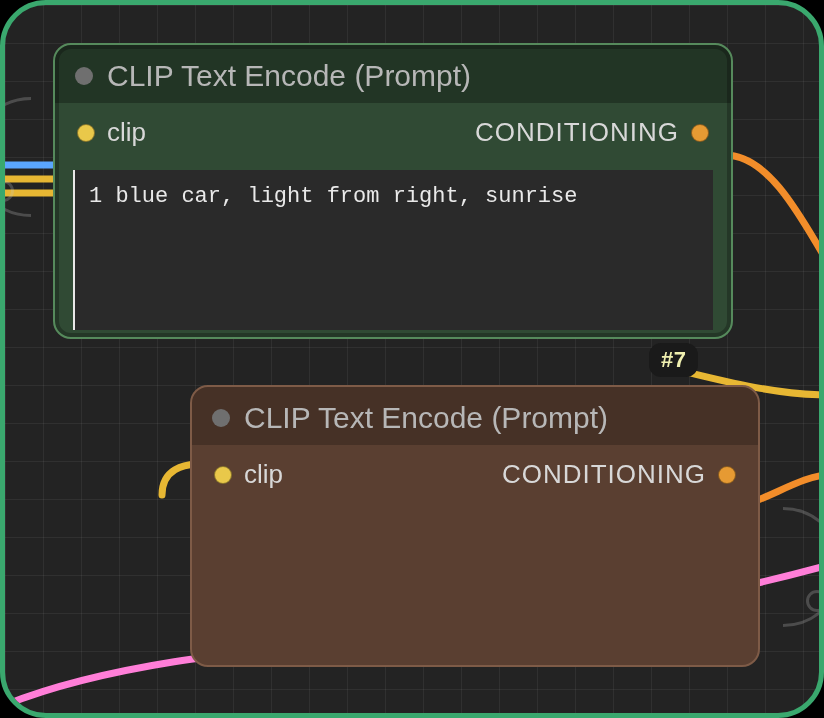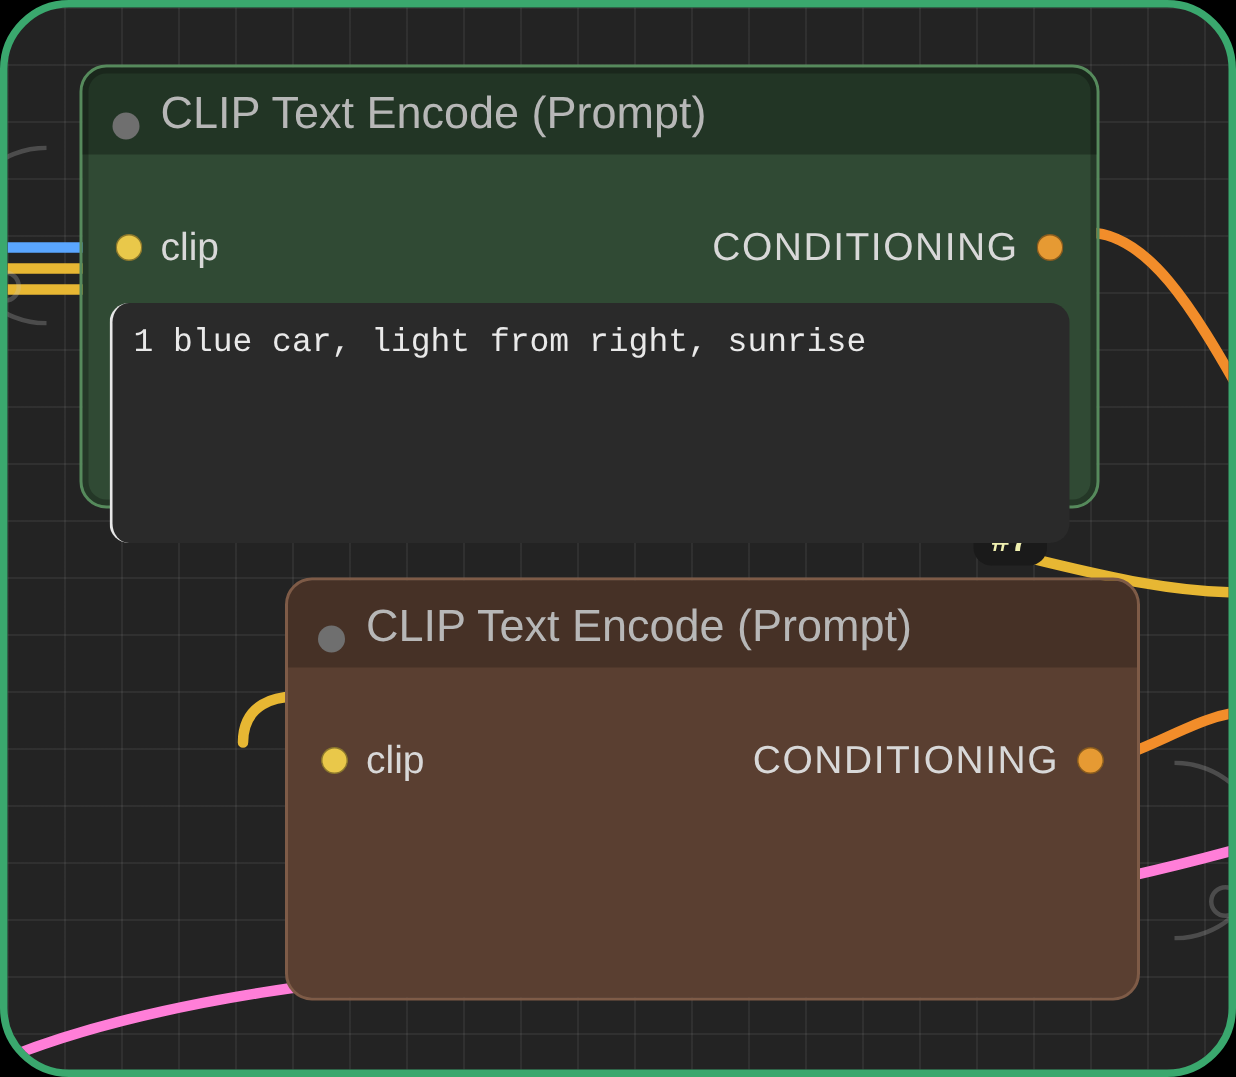--- a/index.html
+++ b/index.html
@@ -52,57 +52,56 @@
     border: 2px solid #568a5c;
     box-shadow: 0 0 0 4px rgba(0,0,0,0.25) inset;
   }
   .node-brown  {
     left: 185px; top: 380px; width: 570px; height: 282px;
     background: linear-gradient(#5a3f31, #5a3f31);
     border: 2px solid #7e5b47;
   }
   .node-header {
     display: flex;
-    align-items: flex-end;
+    align-items: center;
     gap: 14px;
     padding: 14px 8px 10px 20px;
     font-size: 30px;
     color: #b7b7b7;
     border-radius: 16px 16px 0 0;
   }
   .node-green  .node-header { background: rgba(0,0,0,0.28); }
   .node-brown  .node-header { background: rgba(0,0,0,0.22); }
   .collapse-dot {
     width: 18px; height: 18px; border-radius: 50%;
     background: #6f6f6f;
     flex: 0 0 auto;
   }
   .ports-row {
     display: flex;
     align-items: center;
     justify-content: space-between;
     padding: 14px 22px 12px 22px;
-    margin-top: 32px;
   }
   .port-left, .port-right { display: flex; align-items: center; gap: 12px; }
   .port-dot {
     width: 18px; height: 18px; border-radius: 50%;
     background: #e9c84a;
     border: 1px solid rgba(0,0,0,.4);
   }
   .port-dot.orange { background: #e69a33; }
   .port-label-in  { font-size: 26px; color: #d8d8d8; }
   .port-label-out { font-size: 26px; color: #d8d8d8; letter-spacing: 1px; }
   .prompt-box-wrap { padding: 10px 18px 18px 18px; flex: 1; }
   .prompt-box {
     width: 100%; height: 100%;
     background: #2a2a2a;
     border: none;
     border-left: 2px solid #e8e8e8;
-    border-radius: 13px;
+    border-radius: 0;
     color: #e9e9e9;
     font-family: "SFMono-Regular", Consolas, "Liberation Mono", Menlo, monospace;
     font-size: 22px;
     padding: 12px 14px 12px 14px;
     resize: none;
     outline: none;
     line-height: 1.35;
   }
   .node-green .prompt-box { height: 160px; }
   .node-brown .prompt-box { height: 136px; }

